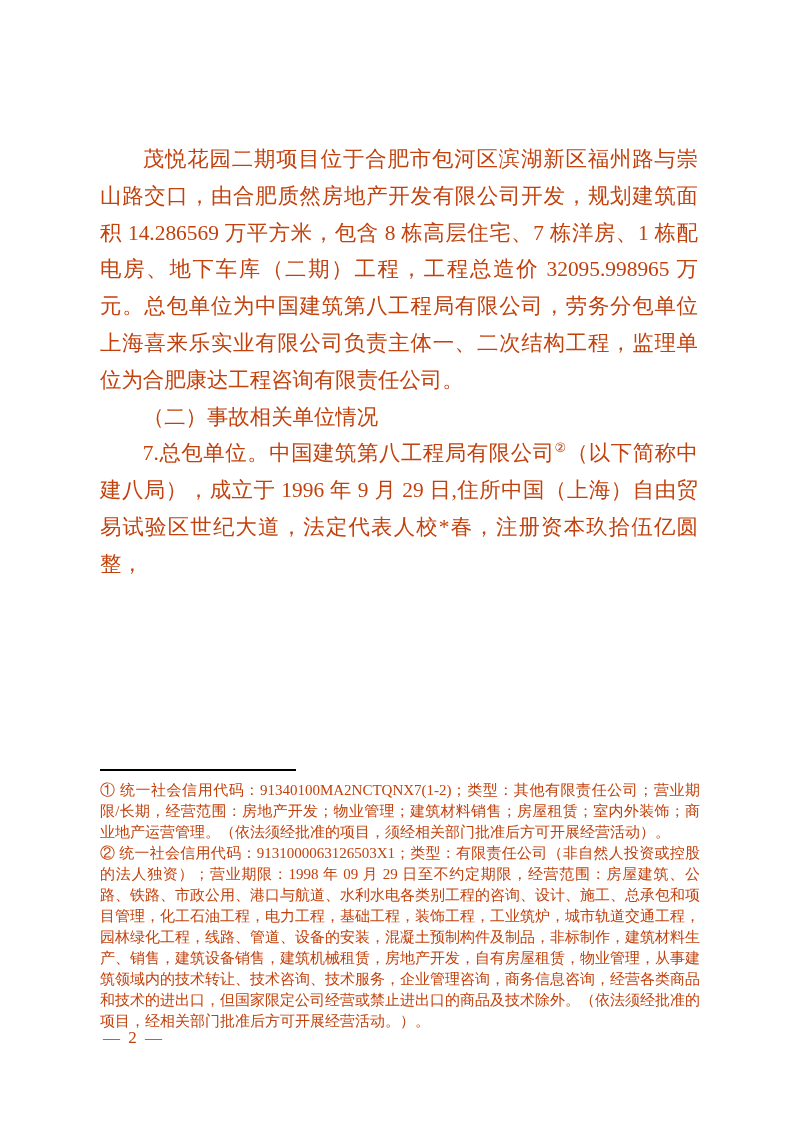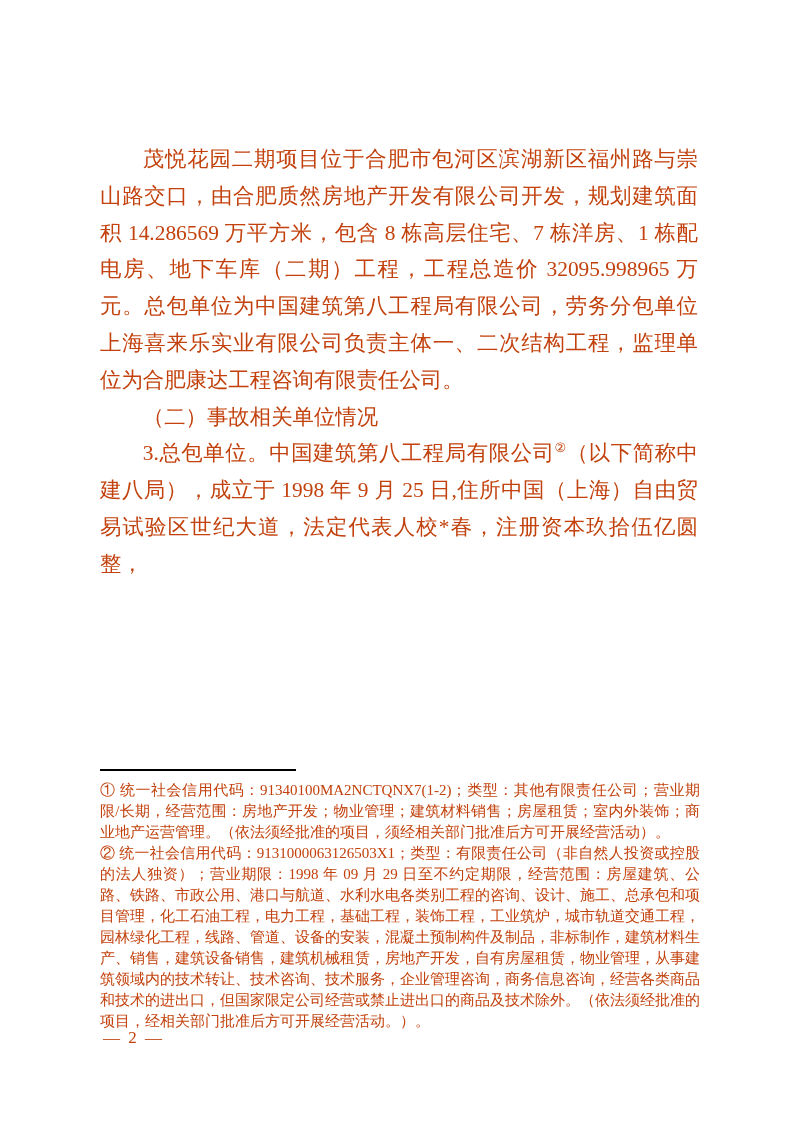--- a/index.html
+++ b/index.html
@@ -77,21 +77,21 @@
 <div class="page">
 
   <div class="body-text">
 
     <p class="para">茂悦花园二期项目位于合肥市包河区滨湖新区福州路与崇山路交口，由合肥质然房地产开发有限公司开发，规划建筑面积 14.286569 万平方米，包含 8 栋高层住宅、7 栋洋房、1 栋配电房、地下车库（二期）工程，工程总造价 32095.998965 万元。总包单位为中国建筑第八工程局有限公司，劳务分包单位上海喜来乐实业有限公司负责主体一、二次结构工程，监理单位为合肥康达工程咨询有限责任公司。</p>
 
 
     <p class="heading">（二）事故相关单位情况</p>
 
 
-    <p class="para"><span>3.总包单位。中国建筑第八工程局有限公司</span><sup>②</sup><span>（以下简称中建八局），成立于 1998 年 9 月 25 日,住所中国（上海）自由贸易试验区世纪大道，法定代表人校*春，注册资本玖拾伍亿圆整，</span></p>
+    <p class="para"><span>7.总包单位。中国建筑第八工程局有限公司</span><sup>②</sup><span>（以下简称中建八局），成立于 1996 年 9 月 29 日,住所中国（上海）自由贸易试验区世纪大道，法定代表人校*春，注册资本玖拾伍亿圆整，</span></p>
 
   </div>
 
   <div class="footnotes">
     <div class="fn-separator"></div>
 
     <p class="footnote"><span>①</span> <span>统一社会信用代码：91340100MA2NCTQNX7(1-2)；类型：其他有限责任公司；营业期限/长期，经营范围：房地产开发；物业管理；建筑材料销售；房屋租赁；室内外装饰；商业地产运营管理。（依法须经批准的项目，须经相关部门批准后方可开展经营活动）。</span></p>
 
     <p class="footnote"><span>②</span> <span>统一社会信用代码：9131000063126503X1；类型：有限责任公司（非自然人投资或控股的法人独资）；营业期限：1998 年 09 月 29 日至不约定期限，经营范围：房屋建筑、公路、铁路、市政公用、港口与航道、水利水电各类别工程的咨询、设计、施工、总承包和项目管理，化工石油工程，电力工程，基础工程，装饰工程，工业筑炉，城市轨道交通工程，园林绿化工程，线路、管道、设备的安装，混凝土预制构件及制品，非标制作，建筑材料生产、销售，建筑设备销售，建筑机械租赁，房地产开发，自有房屋租赁，物业管理，从事建筑领域内的技术转让、技术咨询、技术服务，企业管理咨询，商务信息咨询，经营各类商品和技术的进出口，但国家限定公司经营或禁止进出口的商品及技术除外。（依法须经批准的项目，经相关部门批准后方可开展经营活动。）。</span></p>
   </div>

